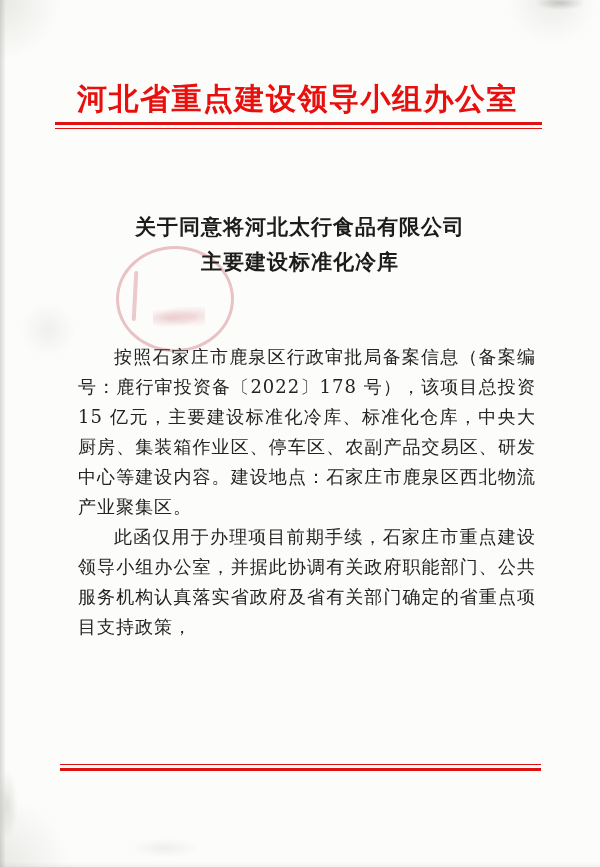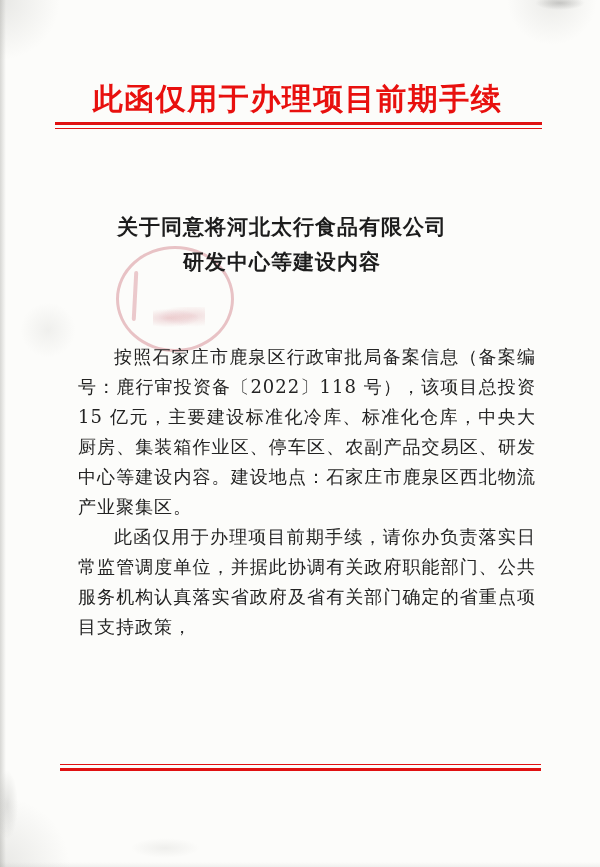--- a/index.html
+++ b/index.html
@@ -26,21 +26,21 @@
   }
   .rule{position:absolute;left:55px;width:487px;}
   .rule-top{top:122px;height:3px;border-top:3.5px solid #e01111;border-bottom:1.5px solid #e01111;}
   .rule-bottom{top:764px;left:60px;width:481px;height:2.5px;border-top:1.5px solid #e01111;border-bottom:3.5px solid #e01111;}
   .doc-number{
     position:absolute;top:151px;right:73px;
     font-size:16px;color:#222;letter-spacing:1px;
     white-space:nowrap;
   }
   .doc-title{
-    position:absolute;top:209px;left:22px;width:520px;
+    position:absolute;top:209px;left:40px;width:520px;
     text-align:center;
     font-size:21px;font-weight:bold;letter-spacing:1px;
     line-height:35px;color:#1c1c1c;
     z-index:2;
   }
   .seal{
     position:absolute;left:116px;top:246px;width:112px;height:100px;
     border:3px solid rgba(203,107,118,.40);
     border-radius:50%;
     filter:blur(.7px);
@@ -75,38 +75,38 @@
   .smudge-c{left:-4px;top:770px;width:22px;height:70px;
     background:radial-gradient(ellipse, rgba(130,130,126,.22), transparent 70%);}
   .smudge-d{left:130px;top:838px;width:70px;height:20px;
     background:radial-gradient(ellipse, rgba(160,160,155,.14), transparent 70%);}
 </style>
 </head>
 <body>
 
 <div class="page">
 
-  <div class="letterhead">此函仅用于办理项目前期手续</div>
+  <div class="letterhead">河北省重点建设领导小组办公室</div>
 
   <div class="rule rule-top"></div>
 
 
   <div class="seal">
     <div class="seal-streak"></div>
     <div class="seal-smudge"></div>
   </div>
 
   <div class="doc-title">
     <div>关于同意将河北太行食品有限公司</div>
-    <div>研发中心等建设内容</div>
+    <div>主要建设标准化冷库</div>
   </div>
 
   <div class="body-text">
-    <p>按照石家庄市鹿泉区行政审批局备案信息（备案编号：鹿行审投资备〔2022〕118 号），该项目总投资 15 亿元，主要建设标准化冷库、标准化仓库，中央大厨房、集装箱作业区、停车区、农副产品交易区、研发中心等建设内容。建设地点：石家庄市鹿泉区西北物流产业聚集区。</p>
-    <p>此函仅用于办理项目前期手续，请你办负责落实日常监管调度单位，并据此协调有关政府职能部门、公共服务机构认真落实省政府及省有关部门确定的省重点项目支持政策，</p>
+    <p>按照石家庄市鹿泉区行政审批局备案信息（备案编号：鹿行审投资备〔2022〕178 号），该项目总投资 15 亿元，主要建设标准化冷库、标准化仓库，中央大厨房、集装箱作业区、停车区、农副产品交易区、研发中心等建设内容。建设地点：石家庄市鹿泉区西北物流产业聚集区。</p>
+    <p>此函仅用于办理项目前期手续，石家庄市重点建设领导小组办公室，并据此协调有关政府职能部门、公共服务机构认真落实省政府及省有关部门确定的省重点项目支持政策，</p>
   </div>
 
   <div class="rule rule-bottom"></div>
 
   <div class="smudge smudge-a"></div>
   <div class="smudge smudge-b"></div>
   <div class="smudge smudge-c"></div>
   <div class="smudge smudge-d"></div>
 
 </div>

